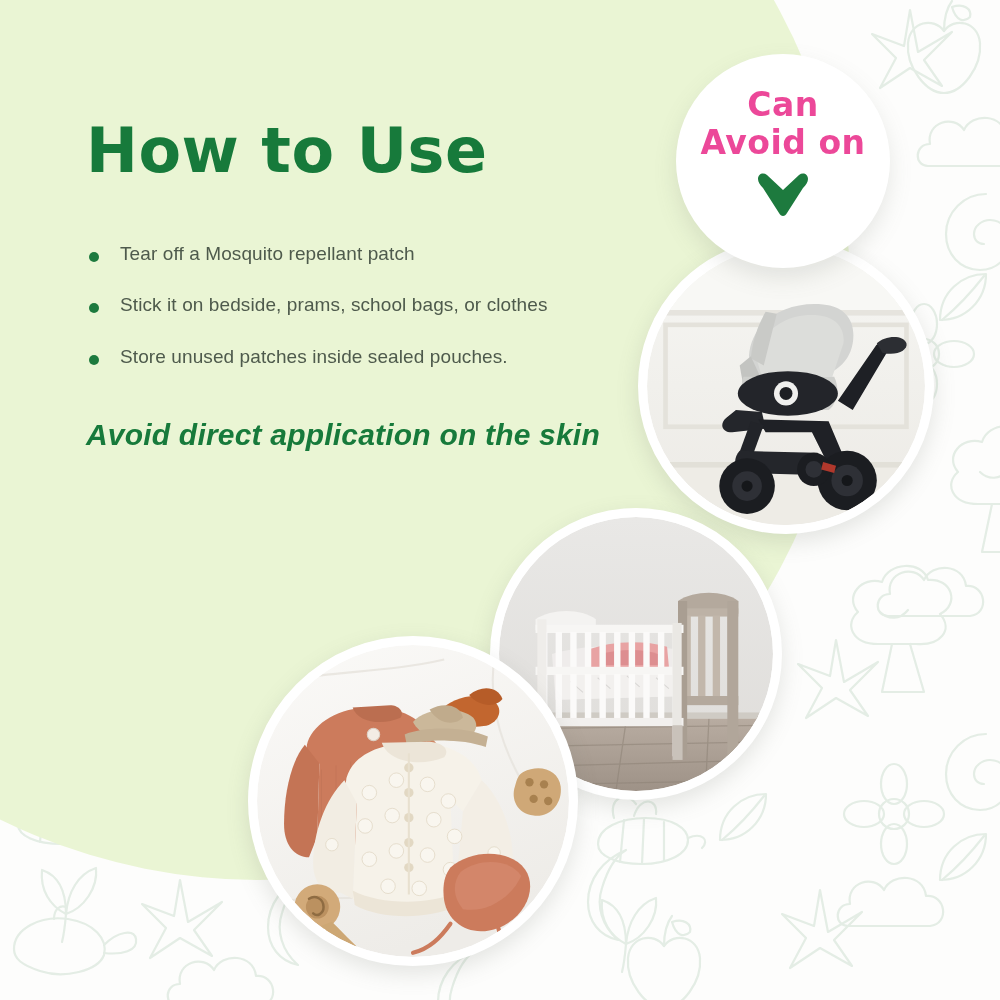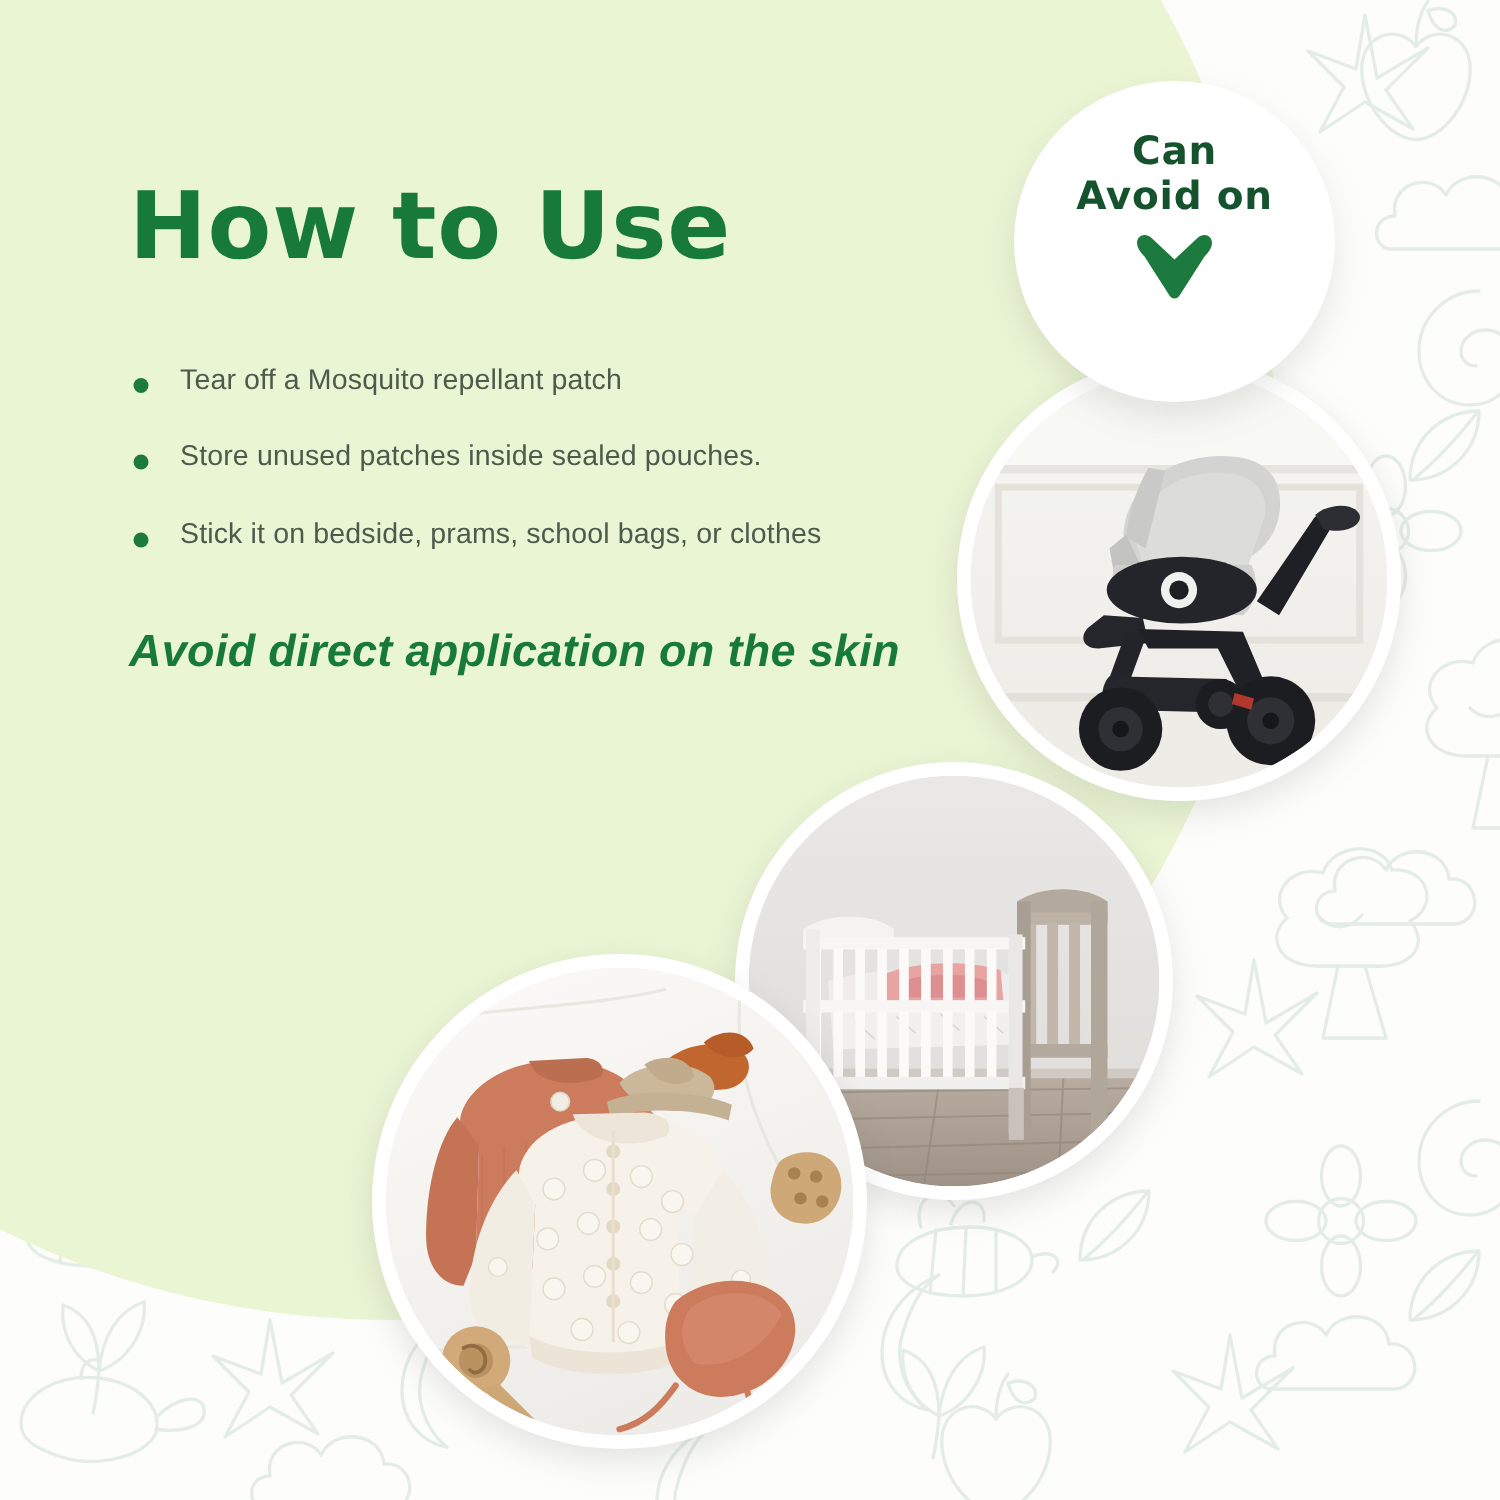--- a/index.html
+++ b/index.html
@@ -102,23 +102,23 @@
     display: flex;
     flex-direction: column;
     align-items: center;
     justify-content: flex-start;
     padding-top: 32px;
     box-sizing: border-box;
   }
   .badge-line {
     font-family: "DejaVu Sans", sans-serif;
     font-weight: bold;
-    font-size: 26px;
+    font-size: 33px;
     line-height: 1.16;
-    color: #14532d;
+    color: #ec4899;
     letter-spacing: 0.5px;
     text-align: center;
   }
   .badge-arrow {
     margin-top: 10px;
     width: 58px;
     height: 46px;
   }
 
   
@@ -244,25 +244,25 @@
   <div class="content">
     <h1 class="title">How to Use</h1>
 
     <ul class="bullets">
       <li>
         <span class="bullet-dot"></span>
         <span>Tear off a Mosquito repellant patch</span>
       </li>
       <li>
         <span class="bullet-dot"></span>
-        <span>Store unused patches inside sealed pouches.</span>
+        <span>Stick it on bedside, prams, school bags, or clothes</span>
       </li>
       <li>
         <span class="bullet-dot"></span>
-        <span>Stick it on bedside, prams, school bags, or clothes</span>
+        <span>Store unused patches inside sealed pouches.</span>
       </li>
     </ul>
 
     <p class="note">Avoid direct application on the skin</p>
   </div>
 
   <div class="badge">
     <div class="badge-line">Can</div>
     <div class="badge-line">Avoid on</div>
     <svg class="badge-arrow" viewBox="0 0 58 46">

